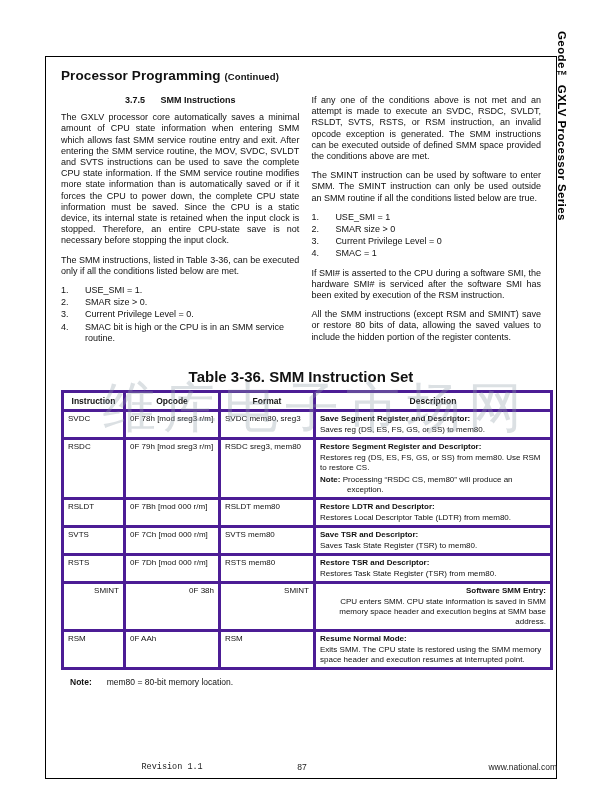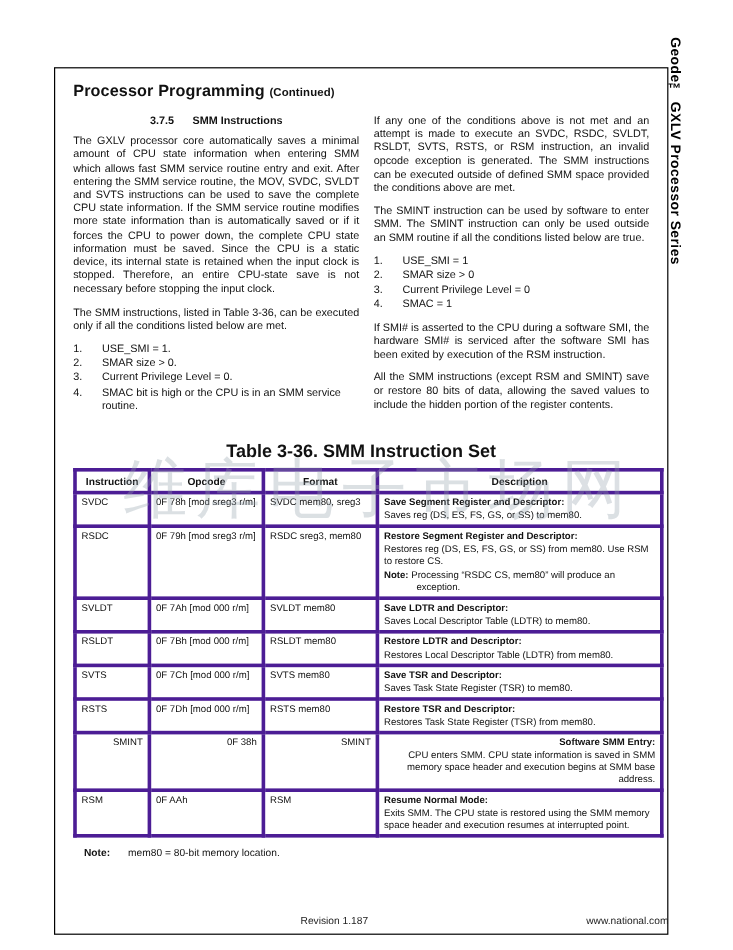--- a/index.html
+++ b/index.html
@@ -46,21 +46,21 @@
   }
   .watermark{
     position:absolute;left:102px;top:378px;font-size:54px;line-height:60px;
     color:#93a0ab;opacity:0.32;letter-spacing:7px;white-space:nowrap;
     pointer-events:none;font-family:"DejaVu Sans", sans-serif;z-index:5;
   }
   .footer{
     position:absolute;left:47px;top:762px;width:510px;
     display:grid;grid-template-columns:1fr auto 1fr;font-size:8.5px;color:#222;
   }
-  .footer .f-left{text-align:right;}
+  .footer .f-left{text-align:center;font-family:Liberation Mono, monospace;}
   .footer .f-center{text-align:center;}
   .footer .f-right{text-align:right;}
 </style>
 </head>
 <body>
 
 <div class="content-box">
 
   <div class="doc-title">
     <span>Processor Programming</span>
@@ -156,29 +156,20 @@
         <td>
           <div class="desc-title">Restore Segment Register and Descriptor:</div>
           <div class="desc-body">Restores reg (DS, ES, FS, GS, or SS) from mem80. Use RSM to restore CS.</div>
           <div class="desc-note">
             <span class="note-label">Note:</span>
             <span>Processing “RSDC CS, mem80” will produce an exception.</span>
           </div>
         </td>
       </tr>
       <tr class="r-std">
-        <td>SVLDT</td>
-        <td>0F 7Ah [mod 000 r/m]</td>
-        <td>SVLDT mem80</td>
-        <td>
-          <div class="desc-title">Save LDTR and Descriptor:</div>
-          <div class="desc-body">Saves Local Descriptor Table (LDTR) to mem80.</div>
-        </td>
-      </tr>
-      <tr class="r-std">
         <td>RSLDT</td>
         <td>0F 7Bh [mod 000 r/m]</td>
         <td>RSLDT mem80</td>
         <td>
           <div class="desc-title">Restore LDTR and Descriptor:</div>
           <div class="desc-body">Restores Local Descriptor Table (LDTR) from mem80.</div>
         </td>
       </tr>
       <tr class="r-std">
         <td>SVTS</td>

